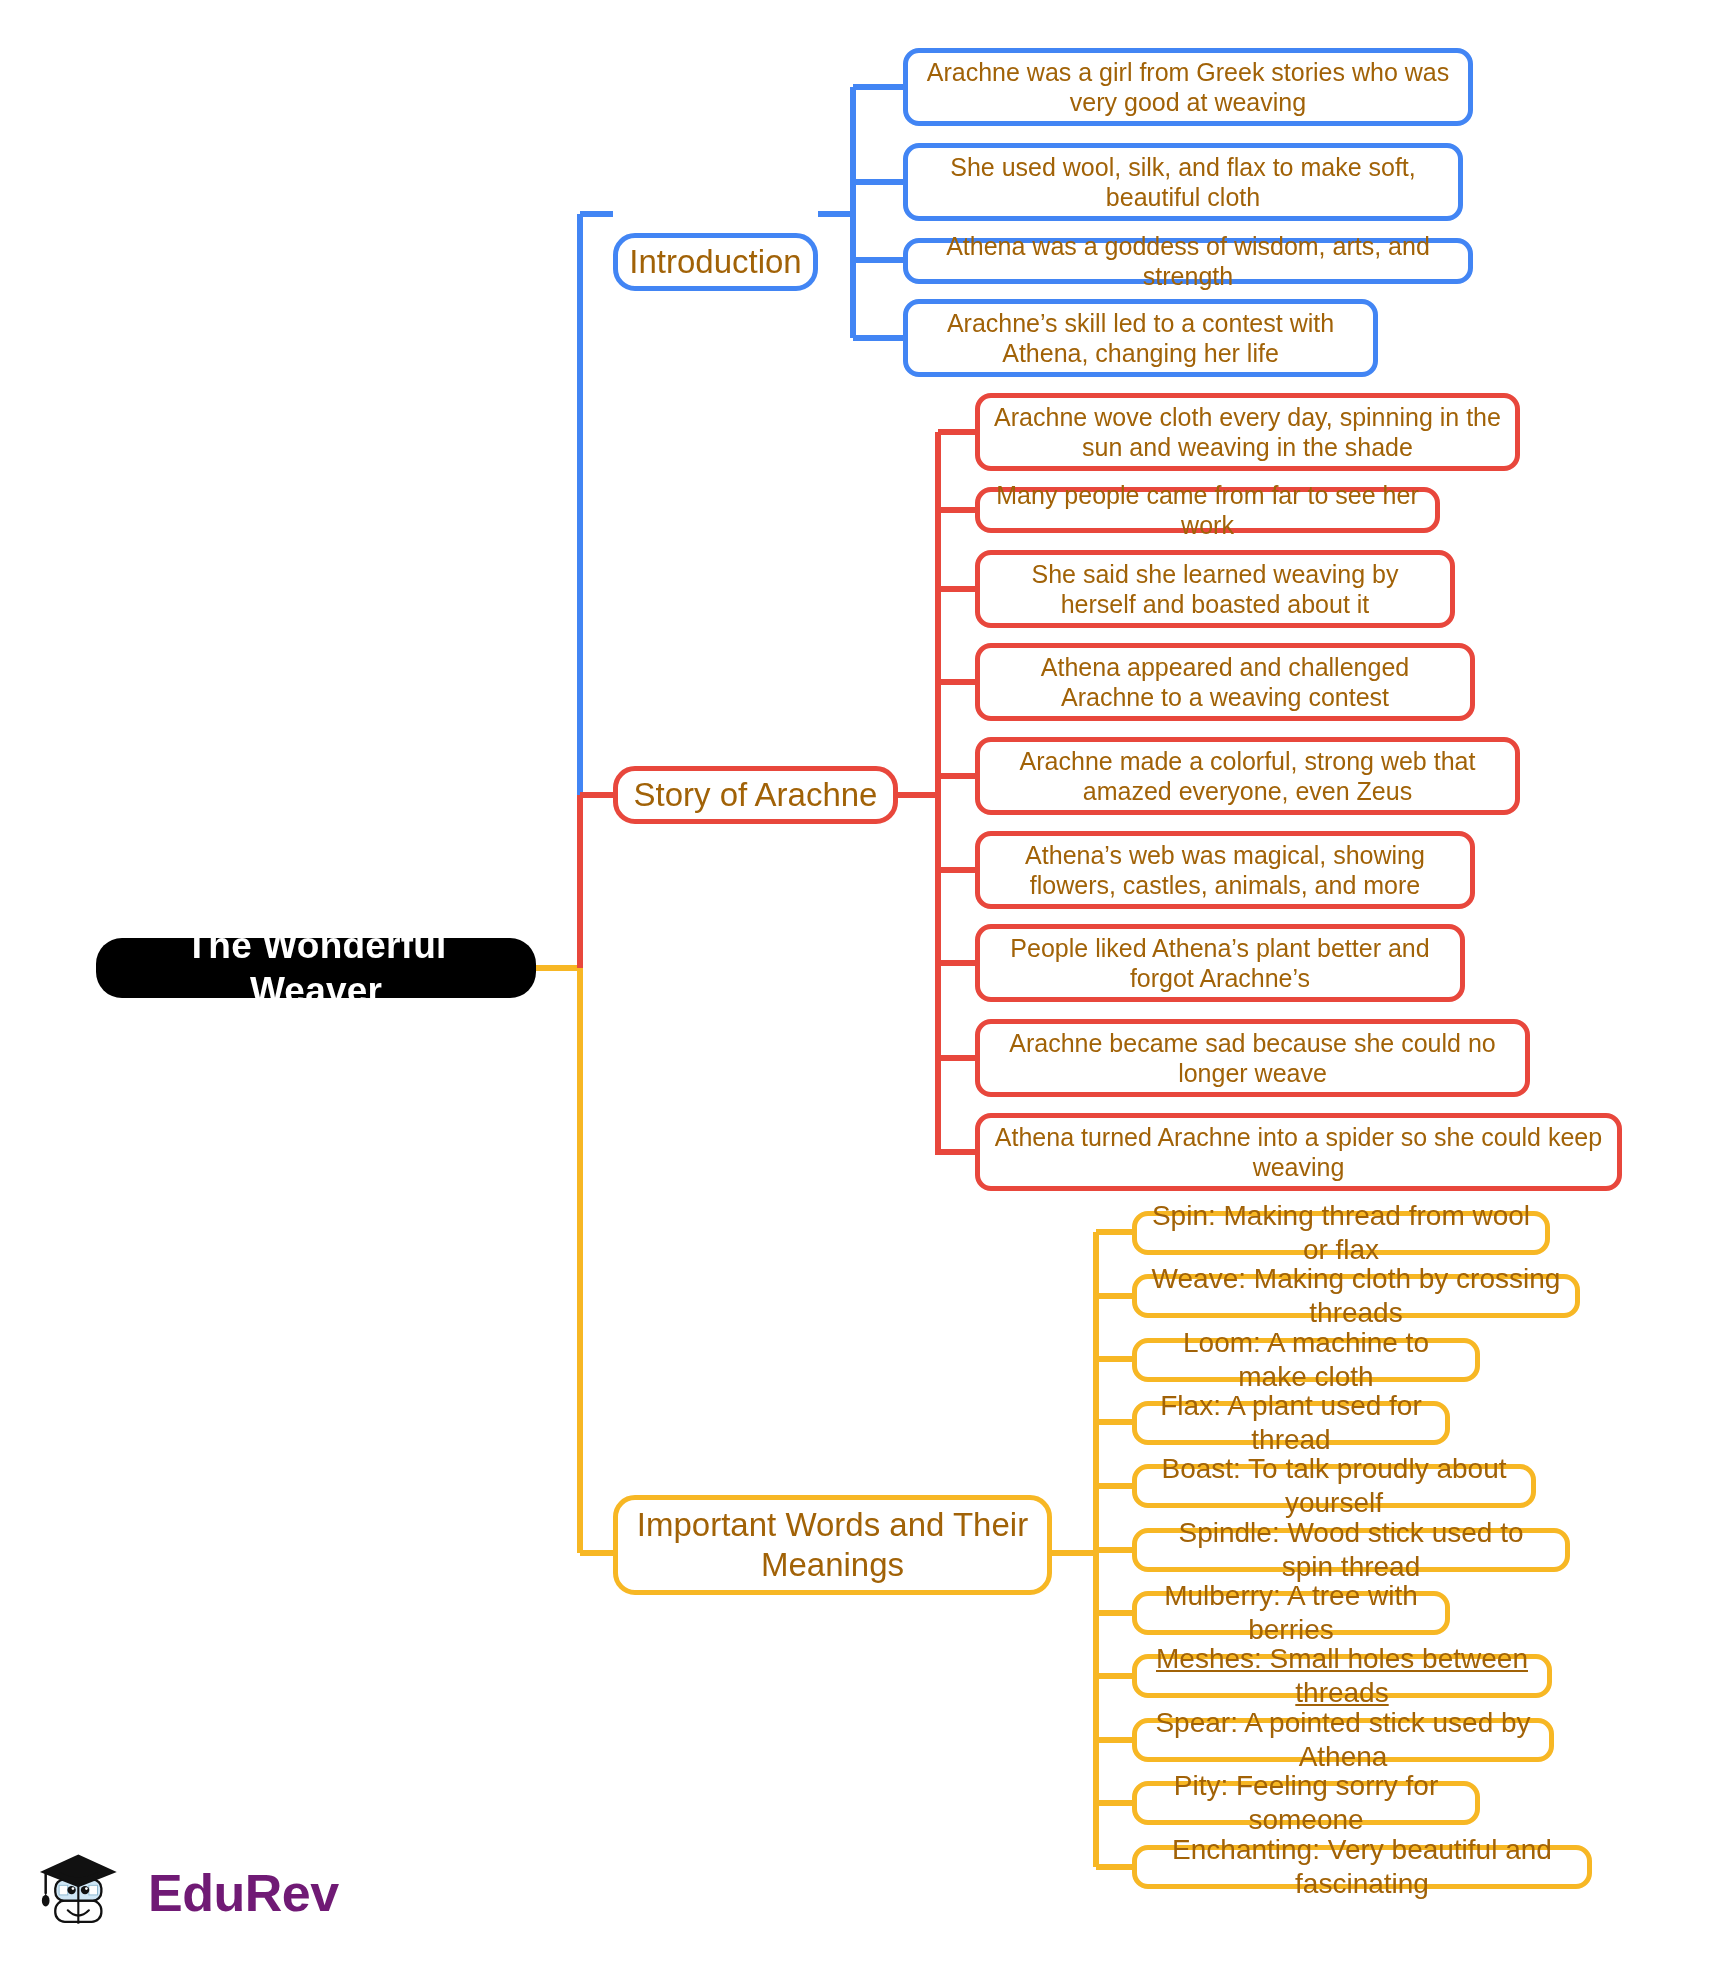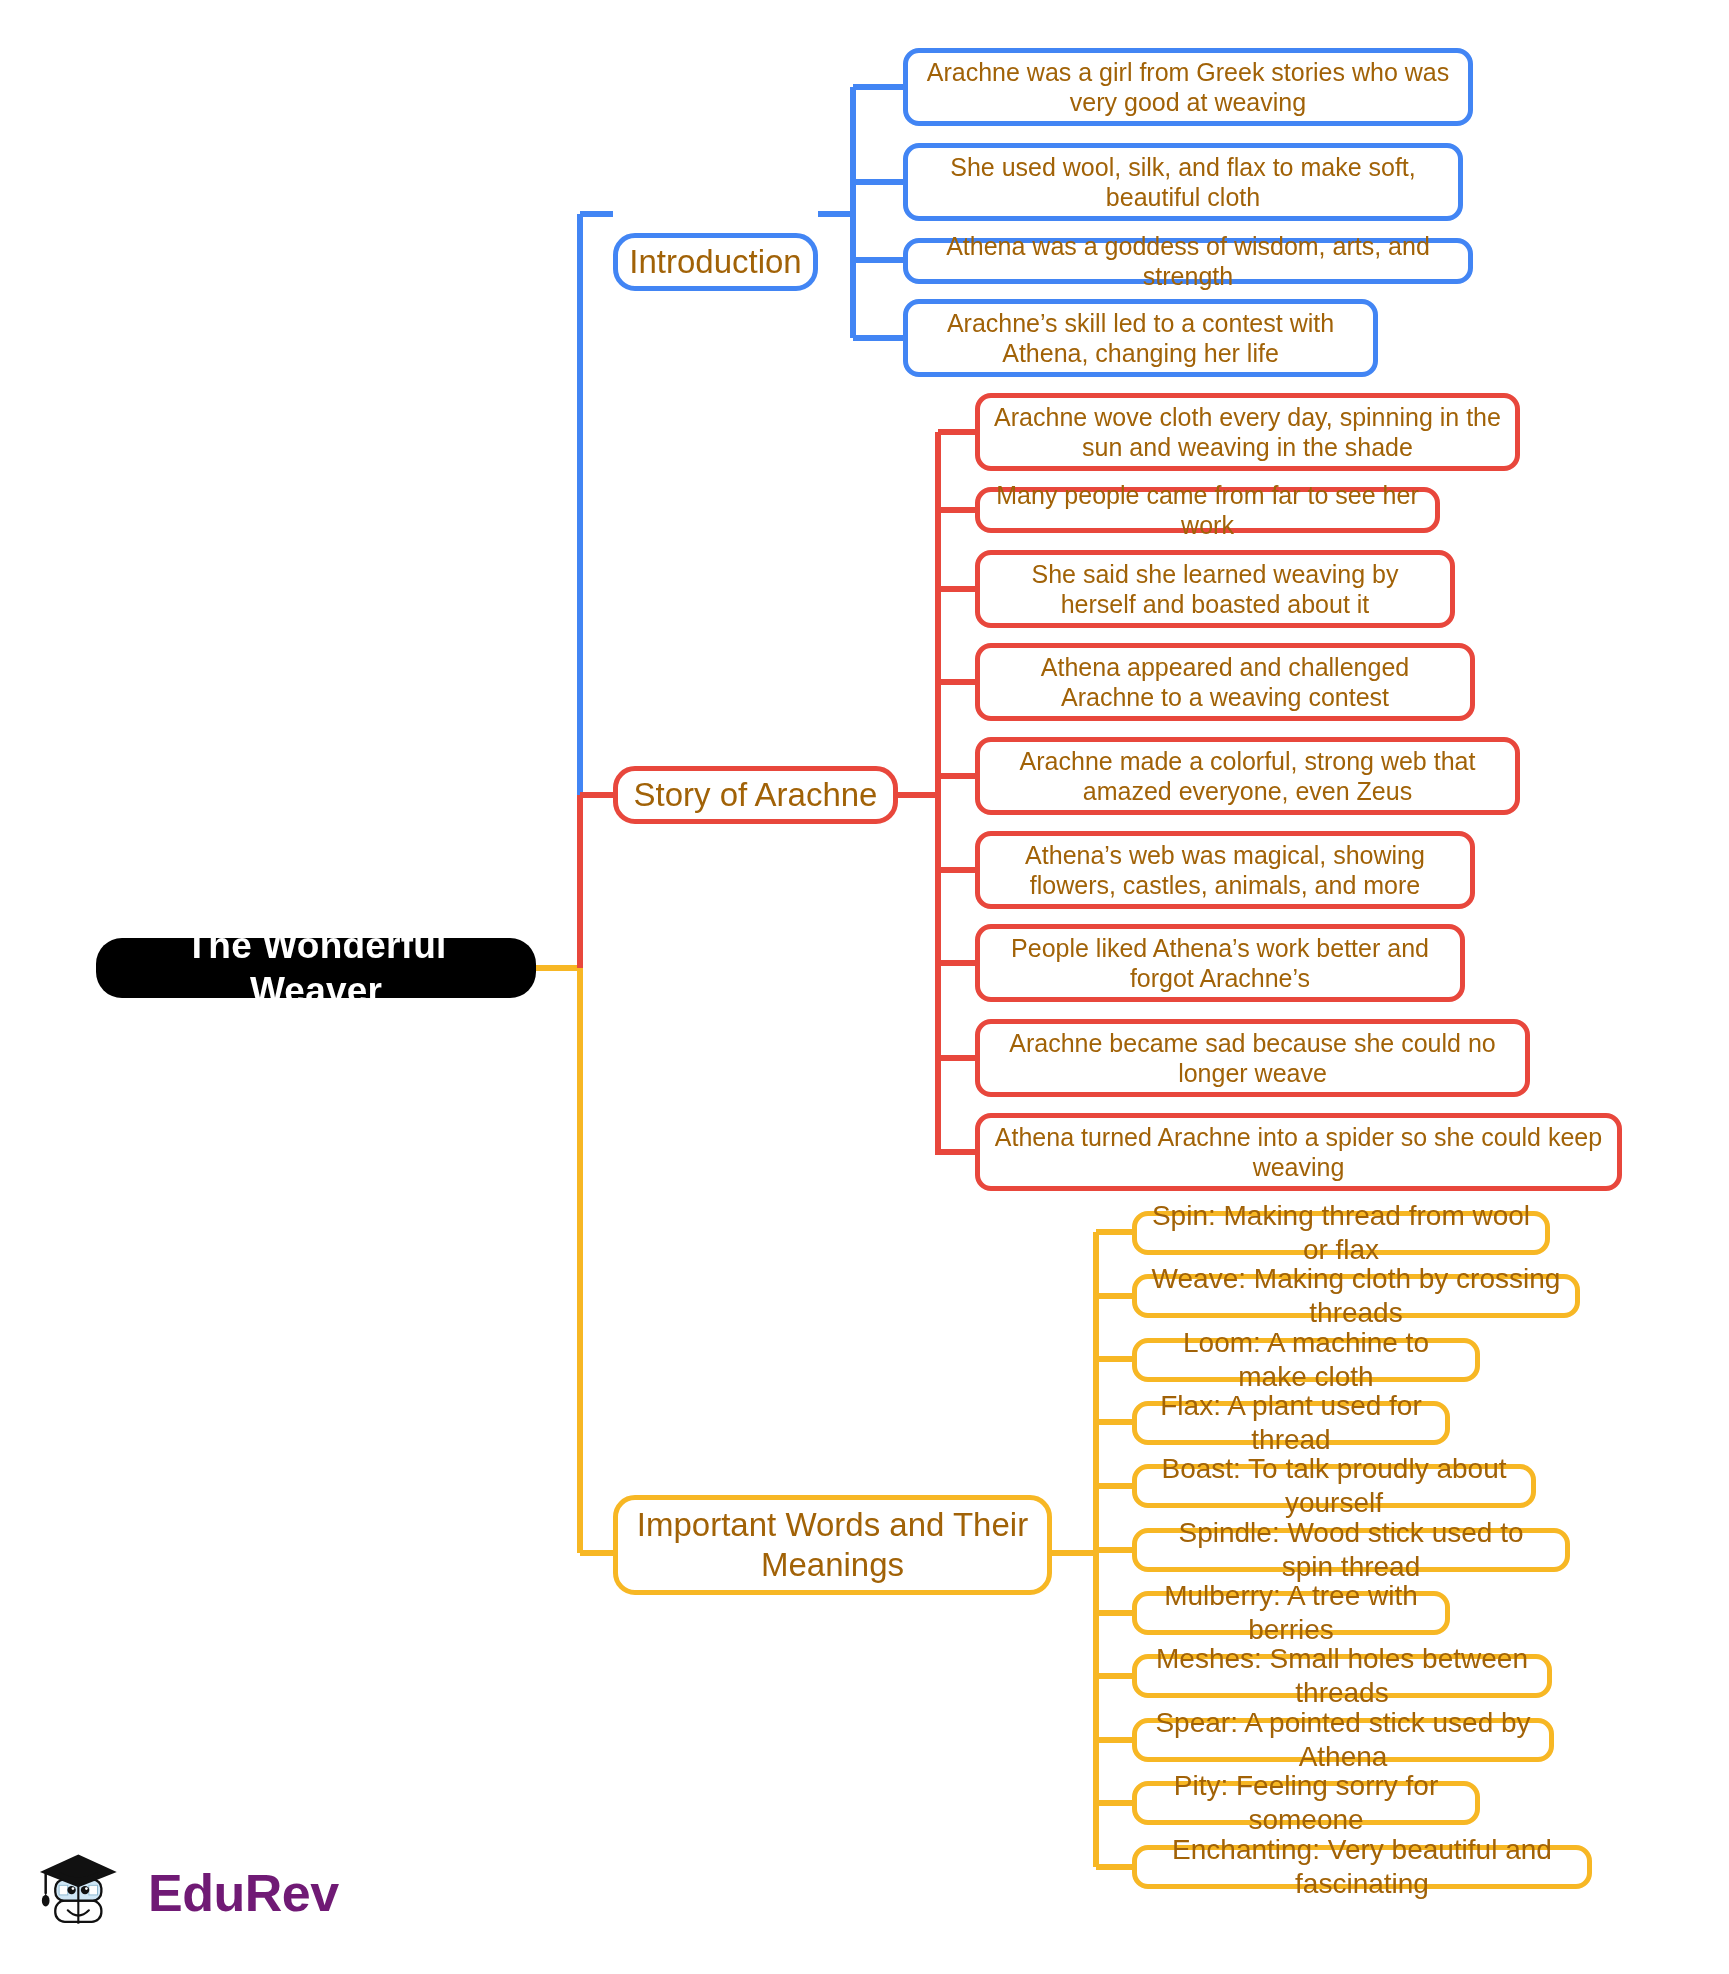--- a/index.html
+++ b/index.html
@@ -163,21 +163,21 @@
   <div class="node leaf leaf-red" style="left:975px; top:487px; width:465px; height:46px;">Many people came from far to see her work</div>
 
   <div class="node leaf leaf-red" style="left:975px; top:550px; width:480px; height:78px;">She said she learned weaving by herself and boasted about it</div>
 
   <div class="node leaf leaf-red" style="left:975px; top:643px; width:500px; height:78px;">Athena appeared and challenged Arachne to a weaving contest</div>
 
   <div class="node leaf leaf-red" style="left:975px; top:737px; width:545px; height:78px;">Arachne made a colorful, strong web that amazed everyone, even Zeus</div>
 
   <div class="node leaf leaf-red" style="left:975px; top:831px; width:500px; height:78px;">Athena’s web was magical, showing flowers, castles, animals, and more</div>
 
-  <div class="node leaf leaf-red" style="left:975px; top:924px; width:490px; height:78px;">People liked Athena’s work better and forgot Arachne’s</div>
+  <div class="node leaf leaf-red" style="left:975px; top:924px; width:490px; height:78px;">People liked Athena’s plant better and forgot Arachne’s</div>
 
   <div class="node leaf leaf-red" style="left:975px; top:1019px; width:555px; height:78px;">Arachne became sad because she could no longer weave</div>
 
   <div class="node leaf leaf-red" style="left:975px; top:1113px; width:647px; height:78px;">Athena turned Arachne into a spider so she could keep weaving</div>
 
   <div class="node branch-node branch-yellow" style="left:613px; top:1495px; width:439px; height:100px;">Important Words and Their Meanings</div>
 
   <div class="node leaf leaf-yellow" style="left:1132px; top:1211px; width:418px; height:44px;">Spin: Making thread from wool or flax</div>
 
   <div class="node leaf leaf-yellow" style="left:1132px; top:1274px; width:448px; height:44px;">Weave: Making cloth by crossing threads</div>
@@ -185,21 +185,21 @@
   <div class="node leaf leaf-yellow" style="left:1132px; top:1338px; width:348px; height:44px;">Loom: A machine to make cloth</div>
 
   <div class="node leaf leaf-yellow" style="left:1132px; top:1401px; width:318px; height:44px;">Flax: A plant used for thread</div>
 
   <div class="node leaf leaf-yellow" style="left:1132px; top:1464px; width:404px; height:44px;">Boast: To talk proudly about yourself</div>
 
   <div class="node leaf leaf-yellow" style="left:1132px; top:1528px; width:438px; height:44px;">Spindle: Wood stick used to spin thread</div>
 
   <div class="node leaf leaf-yellow" style="left:1132px; top:1591px; width:318px; height:44px;">Mulberry: A tree with berries</div>
 
-  <div class="node leaf leaf-yellow" style="left:1132px; top:1654px; width:420px; height:44px;">Meshes: Small holes between threads</div>
+  <div class="node leaf leaf-yellow" style="left:1132px; top:1654px; width:420px; height:44px;text-decoration:underline;">Meshes: Small holes between threads</div>
 
   <div class="node leaf leaf-yellow" style="left:1132px; top:1718px; width:422px; height:44px;">Spear: A pointed stick used by Athena</div>
 
   <div class="node leaf leaf-yellow" style="left:1132px; top:1781px; width:348px; height:44px;">Pity: Feeling sorry for someone</div>
 
   <div class="node leaf leaf-yellow" style="left:1132px; top:1845px; width:460px; height:44px;">Enchanting: Very beautiful and fascinating</div>
 
   <div id="logo">
     <svg id="logo-mark" viewBox="0 0 100 100" xmlns="http://www.w3.org/2000/svg">
 

